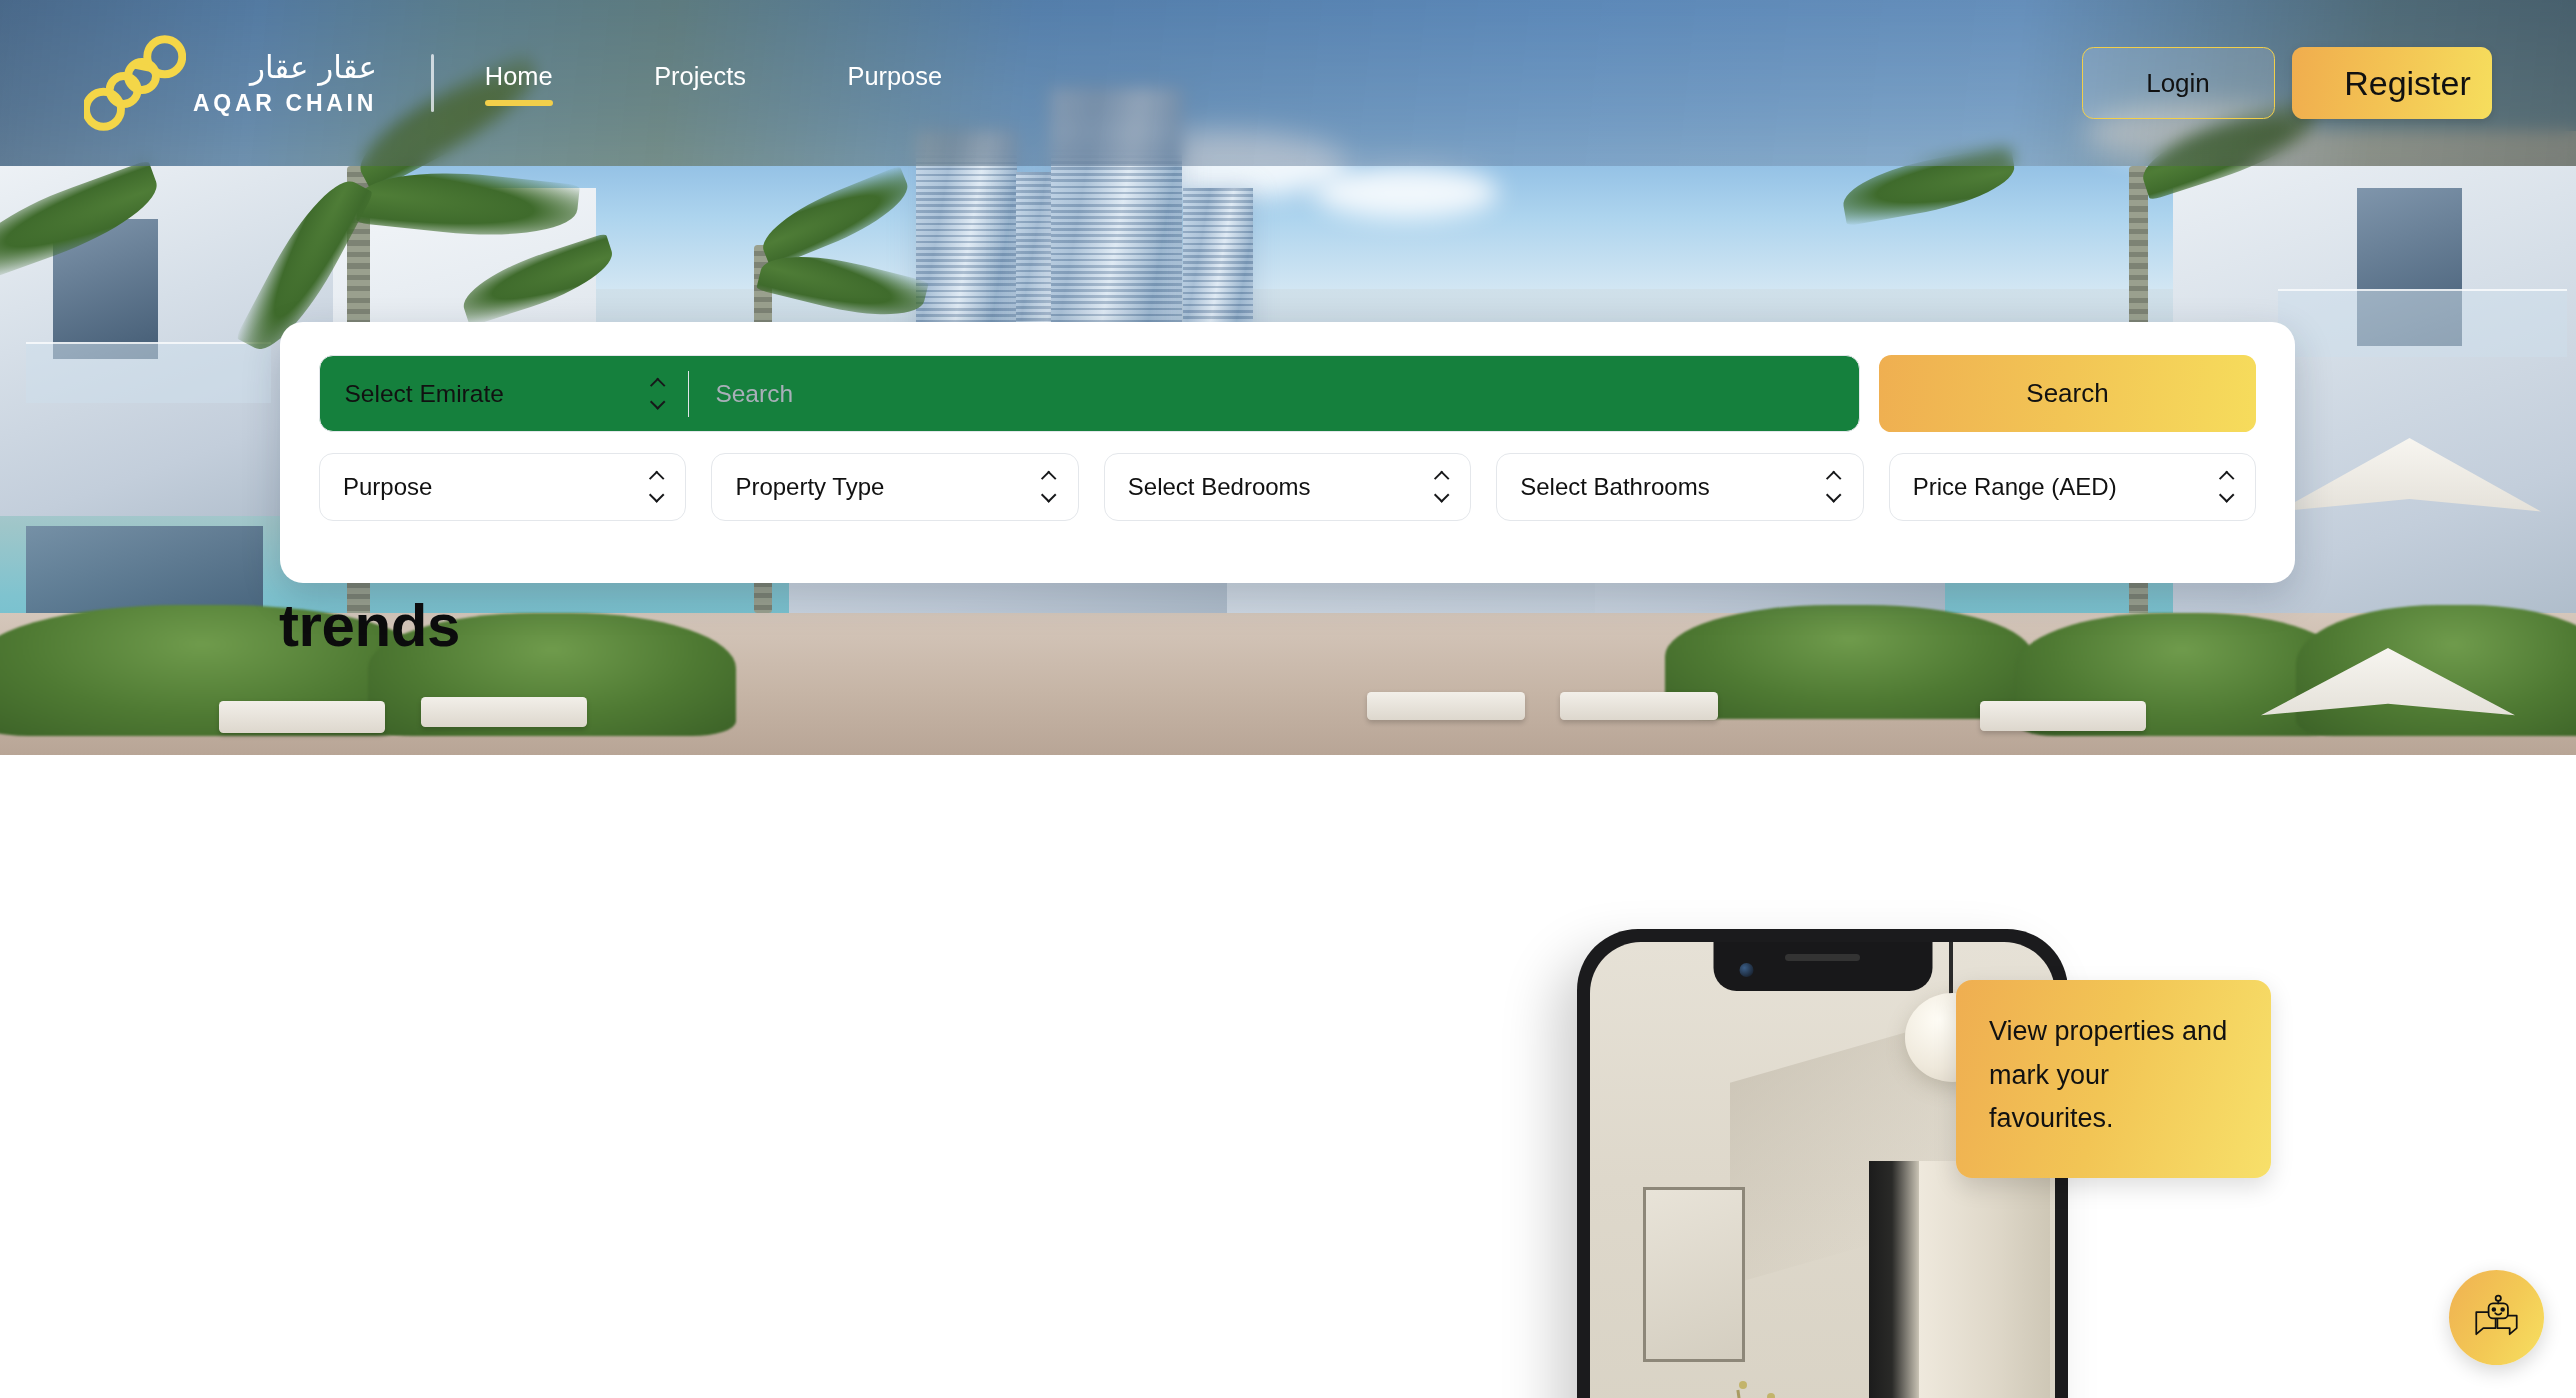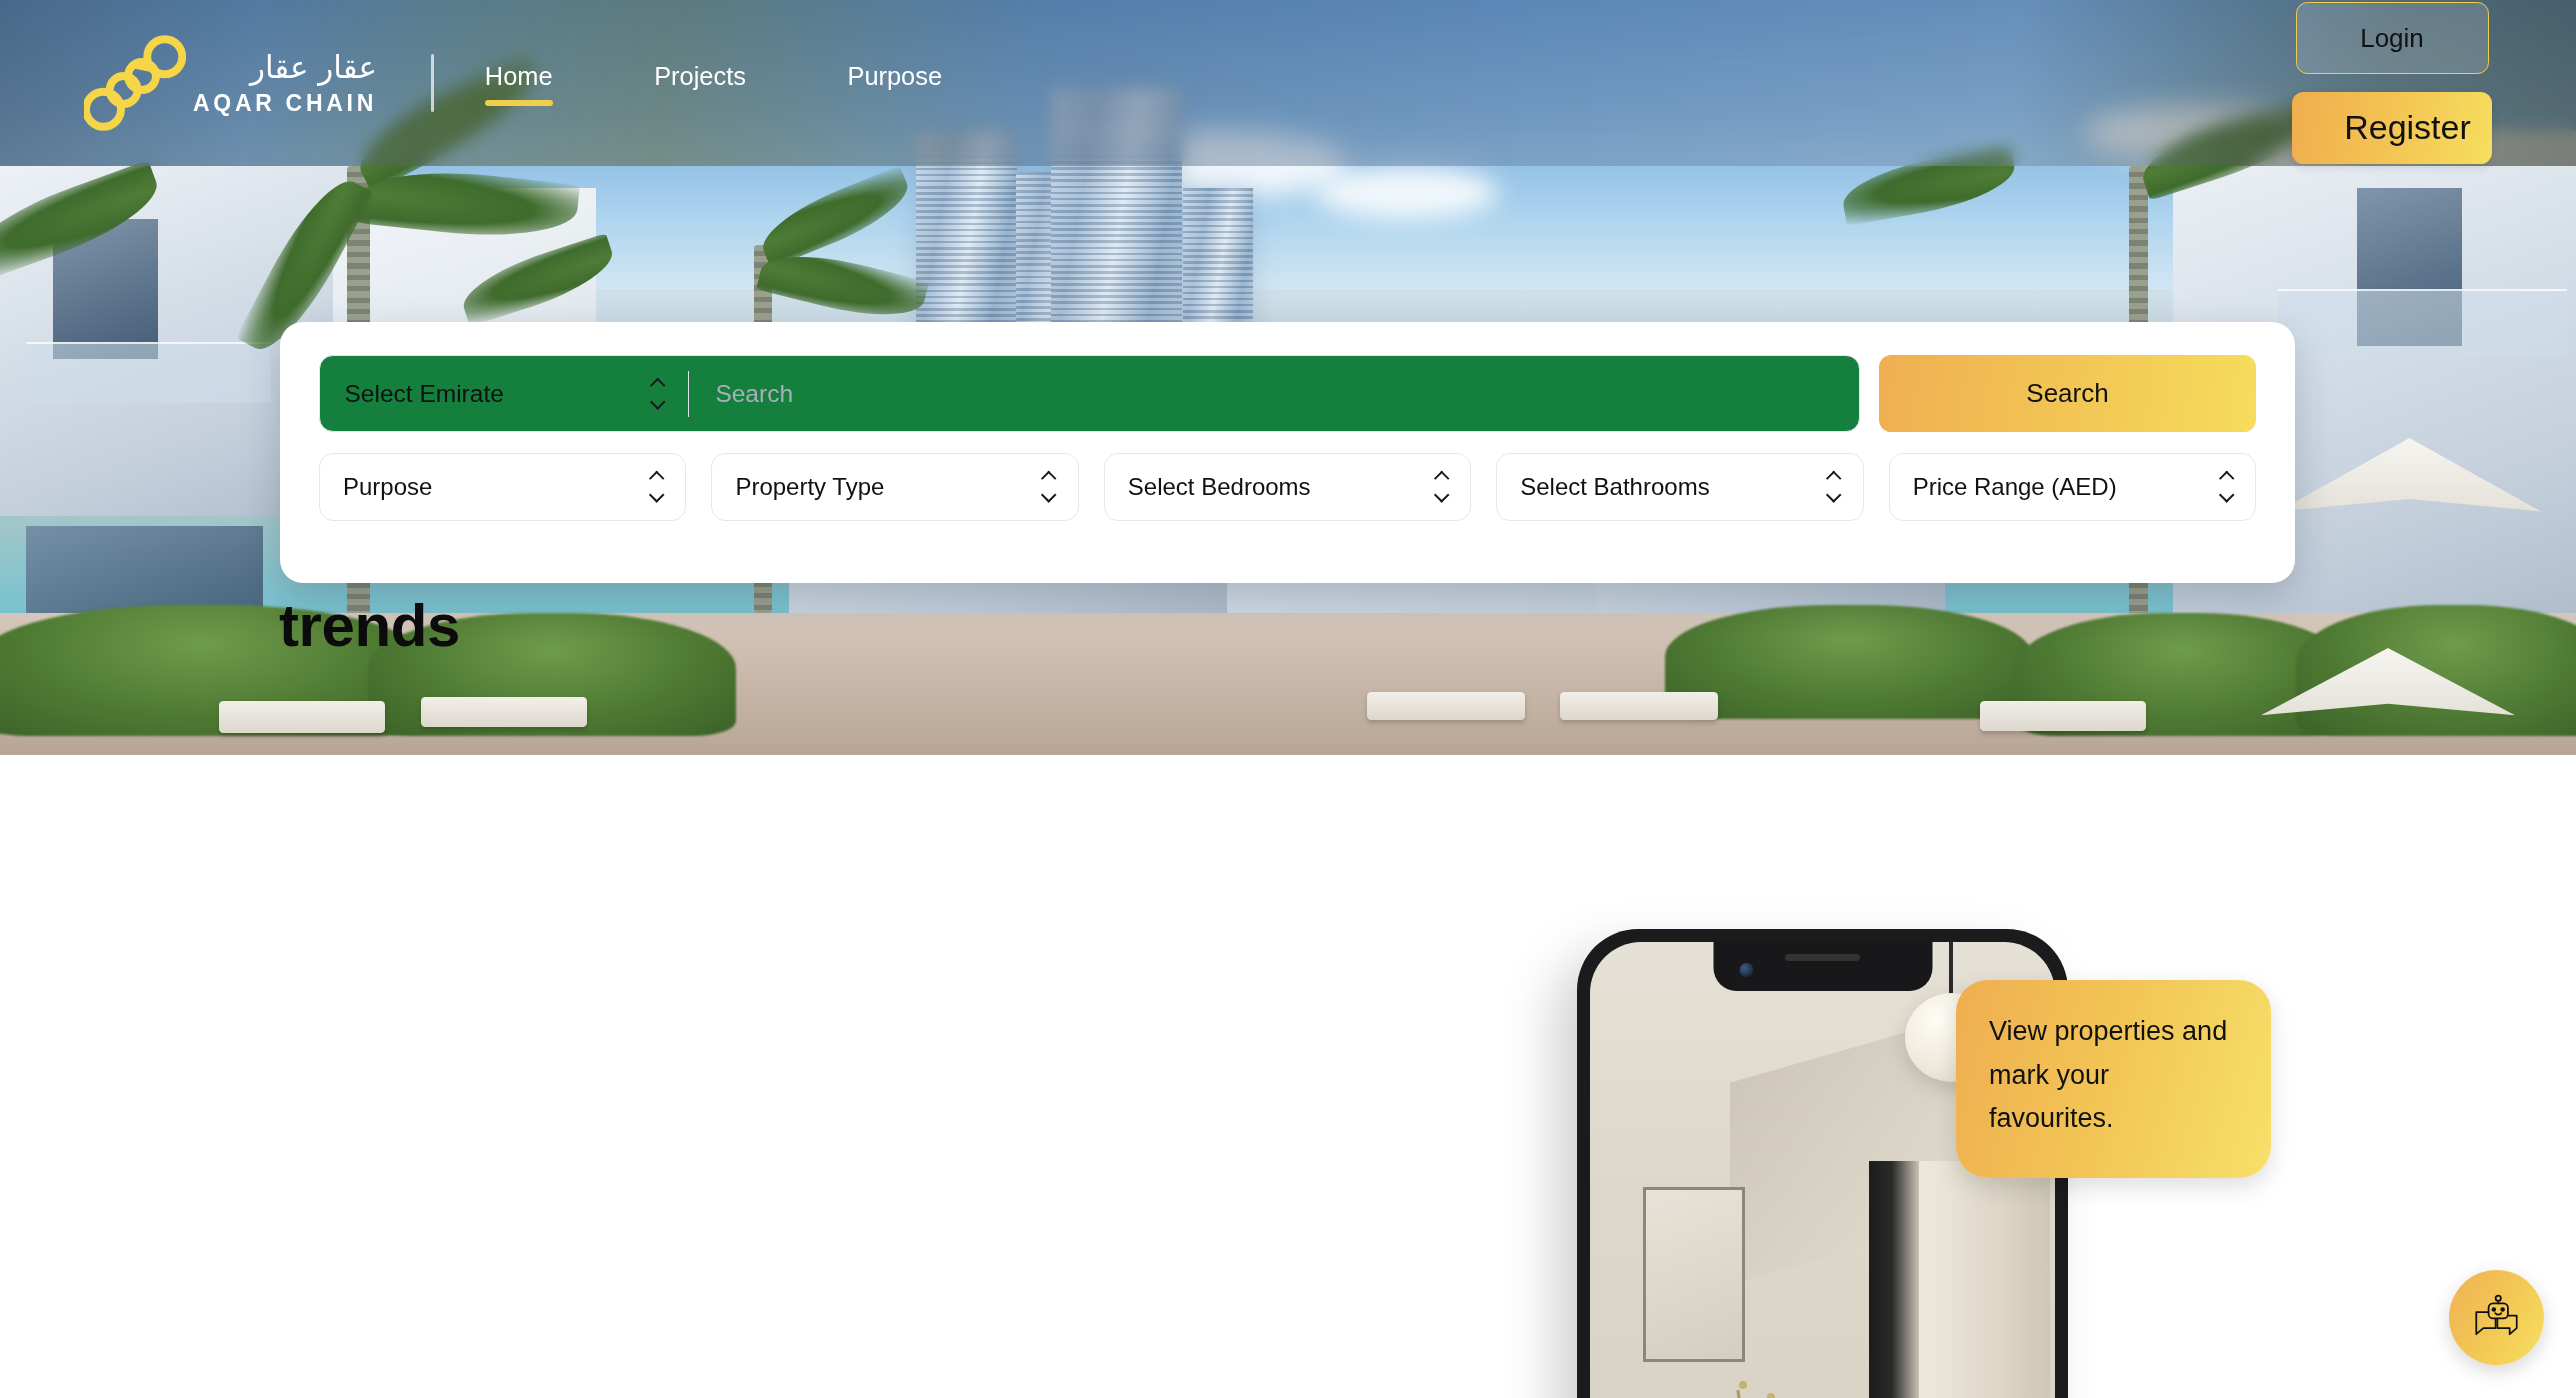--- a/index.html
+++ b/index.html
@@ -143,21 +143,21 @@
     font-size: 25.4px; color:#ffffff;
     padding: 5.3px 12.3px 19px 12.3px;
     cursor: pointer; white-space: nowrap;
   }
   .nav-item .underline {
     position:absolute; left: 12.3px; right: 12.3px; bottom: 3.5px;
     height: 6.1px; border-radius: 3.5px; background: #F2CF4A;
   }
   .header-actions {
     margin-left:auto; margin-right: 84px;
-    display:flex; align-items:center; gap: 17.5px; flex-direction: column;
+    display:flex; align-items:center; gap: 17.5px;
   }
   .btn-login {
     width: 193px; height: 72px;
     border: 1.8px solid #F2CF4A; border-radius: 11.4px;
     background: rgba(255,255,255,.14);
     color: #111111; font-size: 26px;
     display:flex; align-items:center; justify-content:center;
     cursor:pointer;
   }
   .btn-register {
@@ -316,21 +316,21 @@
     transform-origin: bottom center;
   }
   .bud {
     position:absolute; width:8px; height:8px; border-radius:50%;
     background:#c3b46b;
   }
   
   .tip-card {
     position:absolute; left: 1956px; top: 980px;
     width: 315px; height: 198px;
-    border-radius: 32px;
+    border-radius: 16px;
     background: linear-gradient(105deg, #EFAE51 0%, #F2C555 48%, #F7E06A 100%);
     box-shadow: 0 8.8px 23px rgba(0,0,0,.13);
     padding: 30px 33px;
     font-size: 27px; color:#111; line-height: 1.62;
     z-index: 10;
   }
   
   .chat-fab {
     position:absolute; left: 2449px; top: 1270px;
     width: 95px; height: 95px; border-radius:50%;

